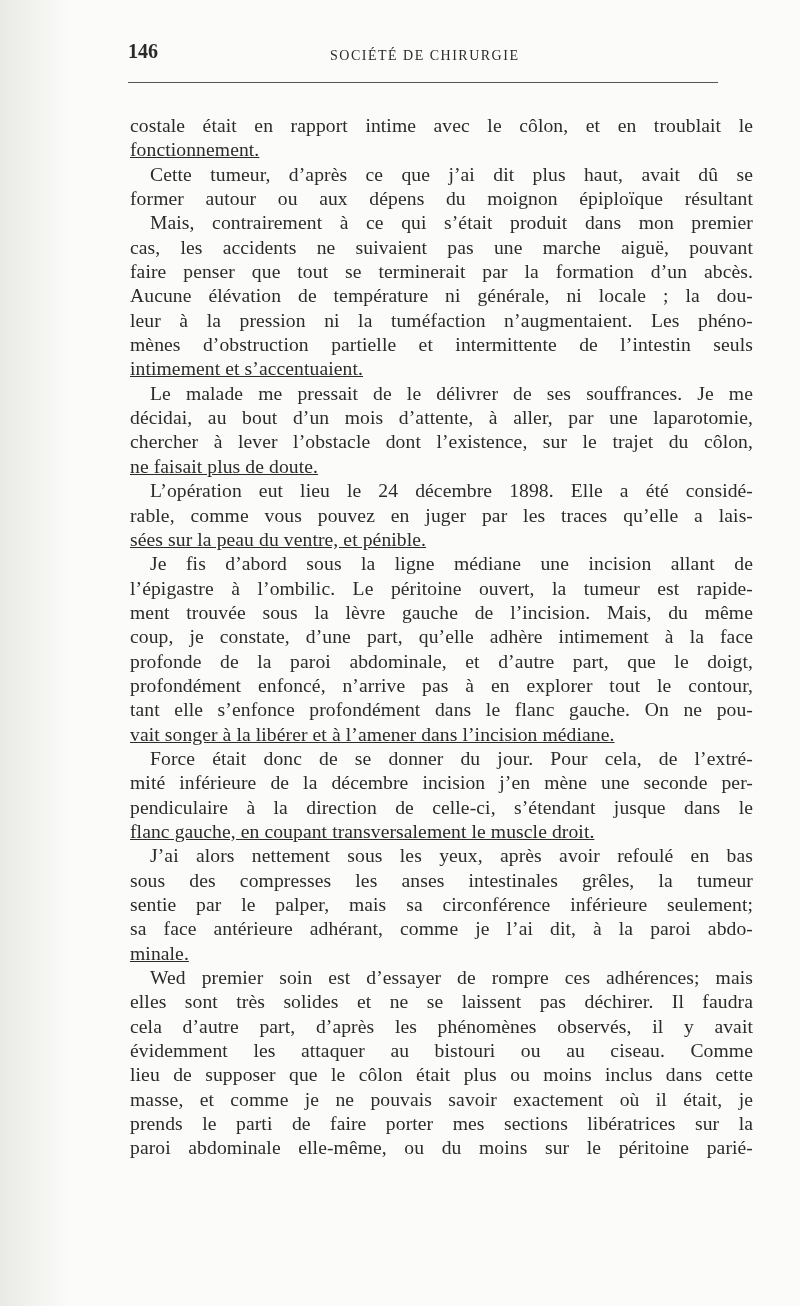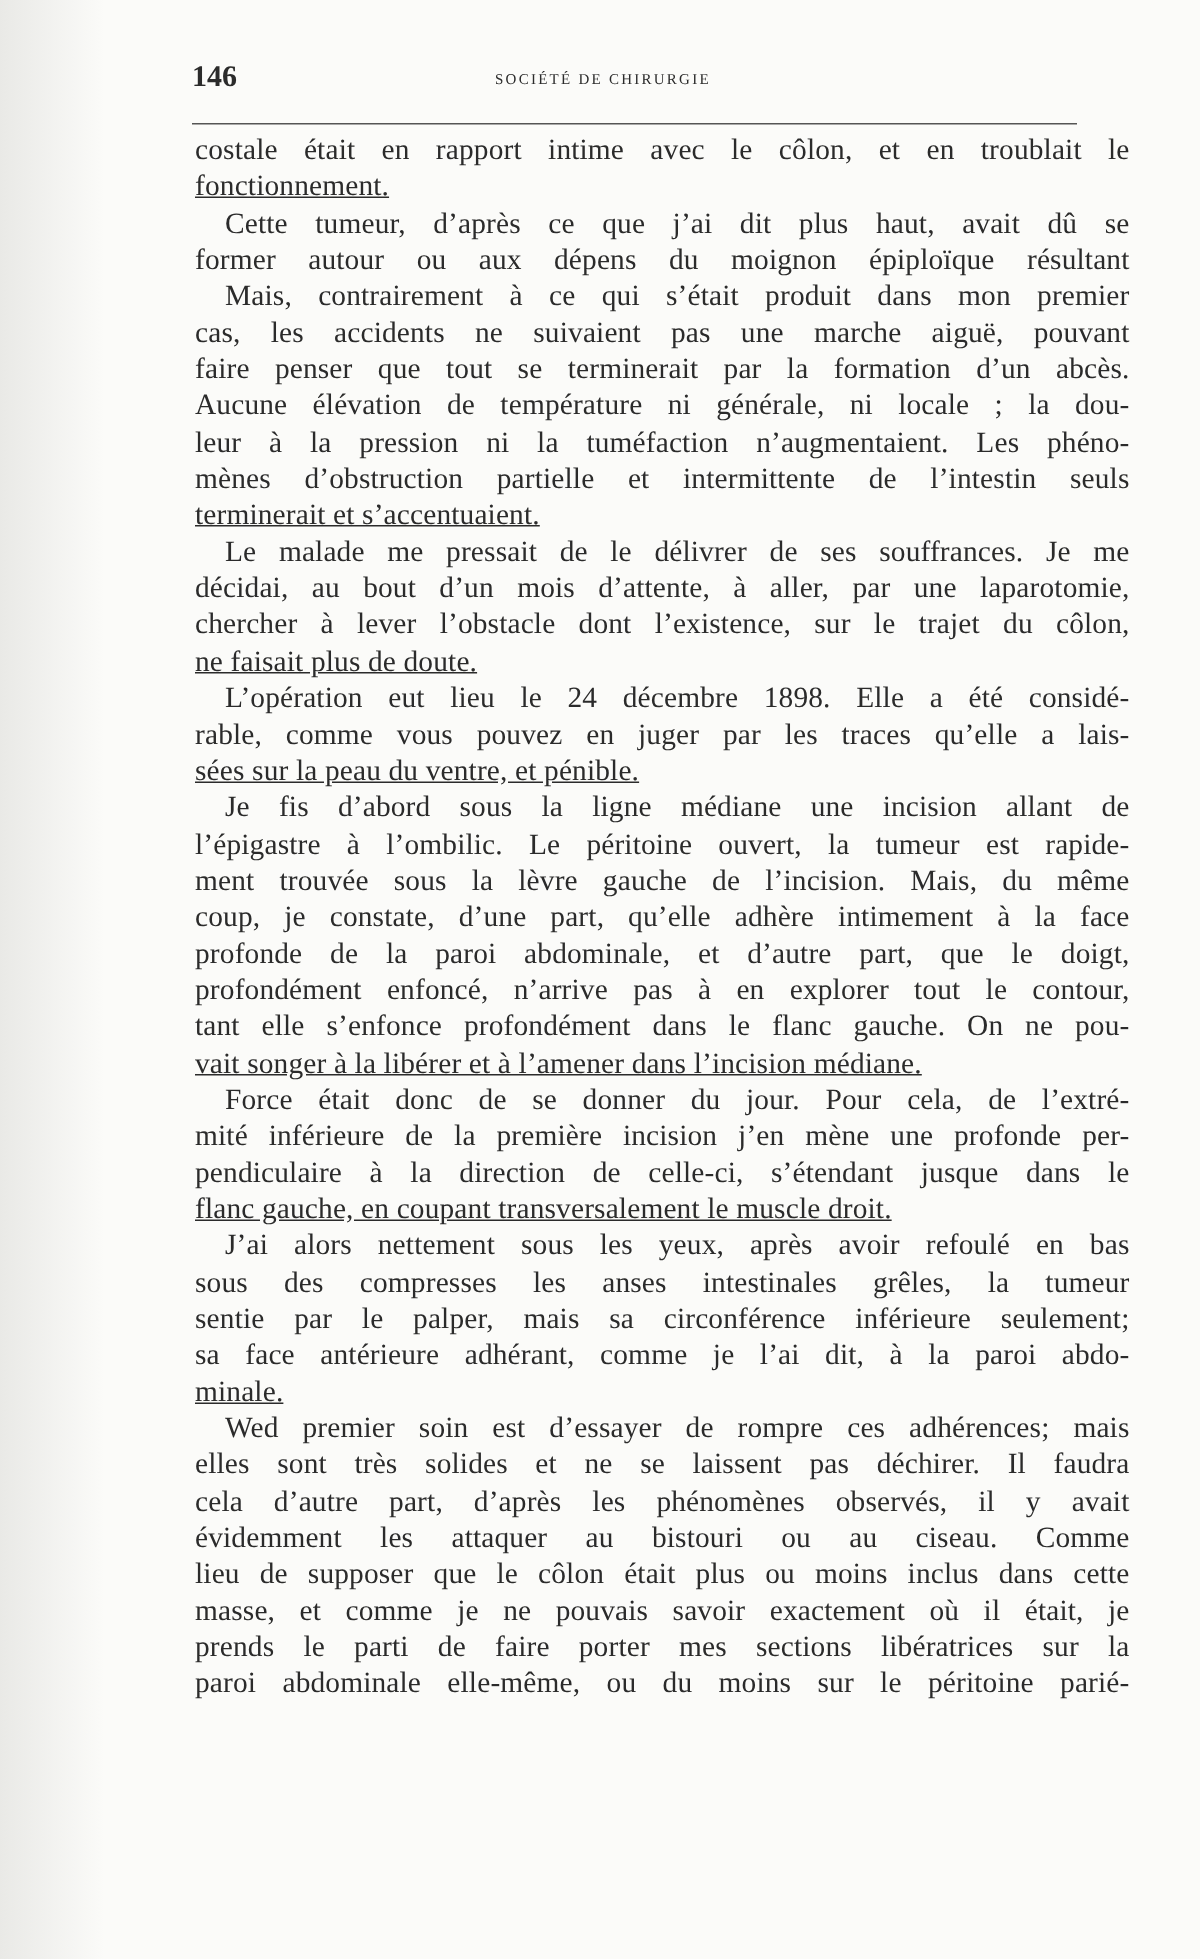--- a/index.html
+++ b/index.html
@@ -13,28 +13,28 @@
   .grain {
     position: absolute; left: 0; top: 0; width: 70px; height: 1306px;
     background: linear-gradient(to right, rgba(200,200,195,0.35), rgba(240,240,236,0.0));
   }
   .page-number {
     position: absolute; left: 128px; top: 40px;
     font-size: 20px; font-weight: bold; letter-spacing: 0px;
   }
   .running-head {
     position: absolute; left: 330px; top: 48px;
-    font-size: 10px; letter-spacing: 1.5px;
+    font-size: 14px; letter-spacing: 1.5px;
   }
   .rule {
     position: absolute; left: 128px; top: 82px; width: 590px; height: 1px;
     background: #555;
   }
   .body-text {
-    position: absolute; left: 130px; top: 89px; width: 623px;
+    position: absolute; left: 130px; top: 114px; width: 623px;
     font-size: 19.6px; line-height: 24.35px;
     text-align: justify;
     letter-spacing: 0.1px;
   }
   .line { display: block; text-align: justify; text-align-last: justify; white-space: nowrap; height: 24.35px; }
   .line.last { text-align-last: left; text-decoration: underline; }
   .line.indent { padding-left: 20px; }
 </style>
 </head>
 <body>
@@ -49,38 +49,38 @@
     <span class="line">costale était en rapport intime avec le côlon, et en troublait le</span>
     <span class="line last">fonctionnement.</span>
     <span class="line indent">Cette tumeur, d’après ce que j’ai dit plus haut, avait dû se</span>
     <span class="line">former autour ou aux dépens du moignon épiploïque résultant</span>
     <span class="line indent">Mais, contrairement à ce qui s’était produit dans mon premier</span>
     <span class="line">cas, les accidents ne suivaient pas une marche aiguë, pouvant</span>
     <span class="line">faire penser que tout se terminerait par la formation d’un abcès.</span>
     <span class="line">Aucune élévation de température ni générale, ni locale ; la dou-</span>
     <span class="line">leur à la pression ni la tuméfaction n’augmentaient. Les phéno-</span>
     <span class="line">mènes d’obstruction partielle et intermittente de l’intestin seuls</span>
-    <span class="line last">terminerait et s’accentuaient.</span>
+    <span class="line last">intimement et s’accentuaient.</span>
     <span class="line indent">Le malade me pressait de le délivrer de ses souffrances. Je me</span>
     <span class="line">décidai, au bout d’un mois d’attente, à aller, par une laparotomie,</span>
     <span class="line">chercher à lever l’obstacle dont l’existence, sur le trajet du côlon,</span>
     <span class="line last">ne faisait plus de doute.</span>
     <span class="line indent">L’opération eut lieu le 24 décembre 1898. Elle a été considé-</span>
     <span class="line">rable, comme vous pouvez en juger par les traces qu’elle a lais-</span>
     <span class="line last">sées sur la peau du ventre, et pénible.</span>
     <span class="line indent">Je fis d’abord sous la ligne médiane une incision allant de</span>
     <span class="line">l’épigastre à l’ombilic. Le péritoine ouvert, la tumeur est rapide-</span>
     <span class="line">ment trouvée sous la lèvre gauche de l’incision. Mais, du même</span>
     <span class="line">coup, je constate, d’une part, qu’elle adhère intimement à la face</span>
     <span class="line">profonde de la paroi abdominale, et d’autre part, que le doigt,</span>
     <span class="line">profondément enfoncé, n’arrive pas à en explorer tout le contour,</span>
     <span class="line">tant elle s’enfonce profondément dans le flanc gauche. On ne pou-</span>
     <span class="line last">vait songer à la libérer et à l’amener dans l’incision médiane.</span>
     <span class="line indent">Force était donc de se donner du jour. Pour cela, de l’extré-</span>
-    <span class="line">mité inférieure de la première incision j’en mène une profonde per-</span>
+    <span class="line">mité inférieure de la décembre incision j’en mène une seconde per-</span>
     <span class="line">pendiculaire à la direction de celle-ci, s’étendant jusque dans le</span>
     <span class="line last">flanc gauche, en coupant transversalement le muscle droit.</span>
     <span class="line indent">J’ai alors nettement sous les yeux, après avoir refoulé en bas</span>
     <span class="line">sous des compresses les anses intestinales grêles, la tumeur</span>
     <span class="line">sentie par le palper, mais sa circonférence inférieure seulement;</span>
     <span class="line">sa face antérieure adhérant, comme je l’ai dit, à la paroi abdo-</span>
     <span class="line last">minale.</span>
     <span class="line indent">Wed premier soin est d’essayer de rompre ces adhérences; mais</span>
     <span class="line">elles sont très solides et ne se laissent pas déchirer. Il faudra</span>
     <span class="line">cela d’autre part, d’après les phénomènes observés, il y avait</span>

